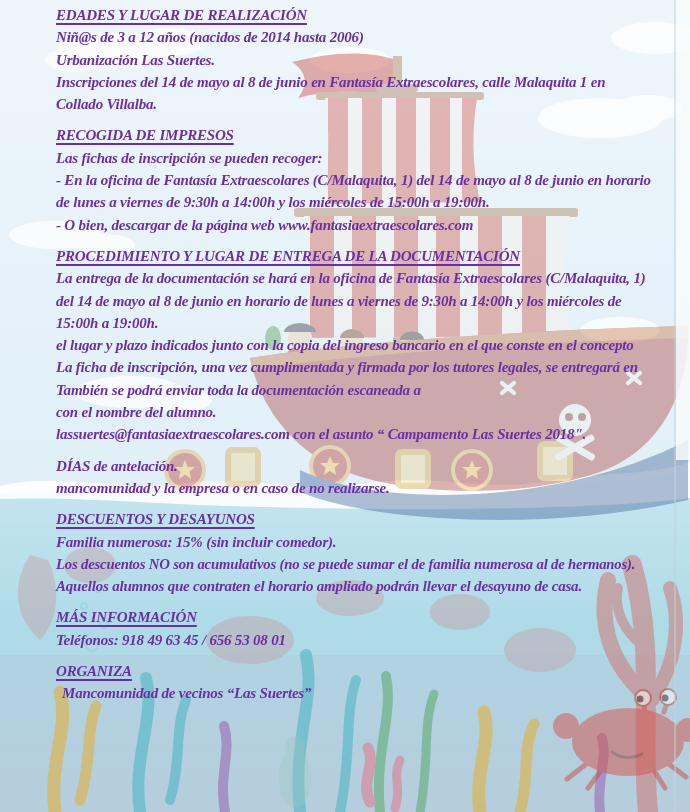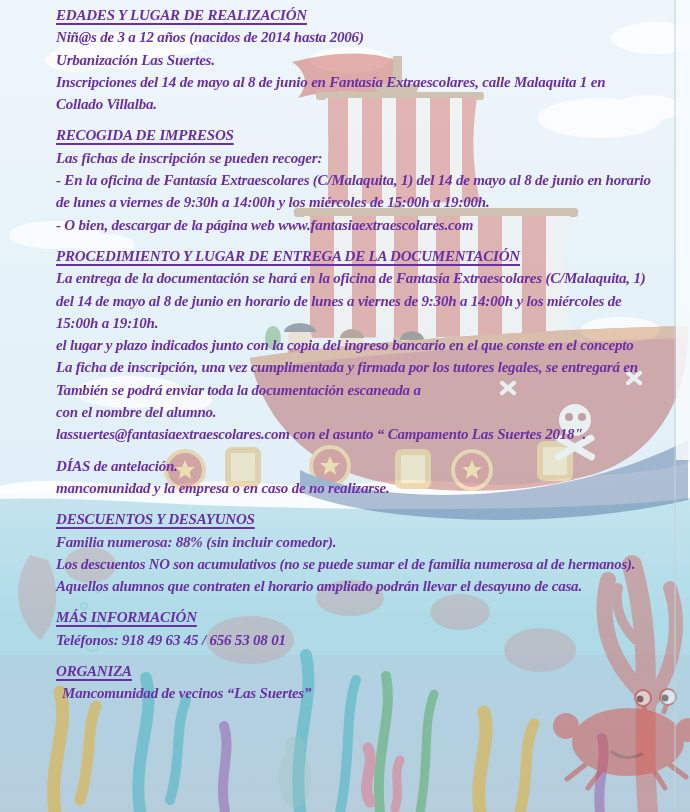--- a/index.html
+++ b/index.html
@@ -232,36 +232,36 @@
       <div class="line"><span class="fit">Las fichas de inscripción se pueden recoger:</span></div>
       <div class="line"><span class="fit">- En la oficina de Fantasía Extraescolares (C/Malaquita, 1) del 14 de mayo al 8 de junio en horario</span></div>
       <div class="line"><span class="fit">de lunes a viernes de 9:30h a 14:00h y los miércoles de 15:00h a 19:00h.</span></div>
       <div class="line"><span class="fit">- O bien, descargar de la página web www.fantasiaextraescolares.com</span></div>
     </section>
 
     <section>
       <div class="heading"><span class="fit">PROCEDIMIENTO Y LUGAR DE ENTREGA DE LA DOCUMENTACIÓN</span></div>
       <div class="line"><span class="fit">La entrega de la documentación se hará en la oficina de Fantasía Extraescolares (C/Malaquita, 1)</span></div>
       <div class="line"><span class="fit">del 14 de mayo al 8 de junio en horario de lunes a viernes de 9:30h a 14:00h y los miércoles de</span></div>
-      <div class="line"><span class="fit">15:00h a 19:10h.</span></div>
+      <div class="line"><span class="fit">15:00h a 19:00h.</span></div>
       <div class="line"><span class="fit" style="transform: scaleX(0.999422);">el lugar y plazo indicados junto con la copia del ingreso bancario en el que conste en el concepto</span></div>
       <div class="line"><span class="fit">La ficha de inscripción, una vez cumplimentada y firmada por los tutores legales, se entregará en</span></div>
       <div class="line"><span class="fit">También se podrá enviar toda la documentación escaneada a</span></div>
       <div class="line"><span class="fit">con el nombre del alumno.</span></div>
       <div class="line"><span class="fit">lassuertes@fantasiaextraescolares.com con el asunto “ Campamento Las Suertes 2018".</span></div>
     </section>
 
     <section>
       <div class="line"><span class="fit">DÍAS de antelación.</span></div>
       <div class="line"><span class="fit">mancomunidad y la empresa o en caso de no realizarse.</span></div>
     </section>
 
     <section>
       <div class="heading"><span class="fit">DESCUENTOS Y DESAYUNOS</span></div>
-      <div class="line"><span class="fit">Familia numerosa: 88% (sin incluir comedor).</span></div>
+      <div class="line"><span class="fit">Familia numerosa: 15% (sin incluir comedor).</span></div>
       <div class="line"><span class="fit" style="transform: scaleX(0.982179);">Los descuentos NO son acumulativos (no se puede sumar el de familia numerosa al de hermanos).</span></div>
       <div class="line"><span class="fit">Aquellos alumnos que contraten el horario ampliado podrán llevar el desayuno de casa.</span></div>
     </section>
 
     <section>
       <div class="heading"><span class="fit">MÁS INFORMACIÓN</span></div>
       <div class="line"><span class="fit">Teléfonos: 918 49 63 45 / 656 53 08 01</span></div>
     </section>
 
     <section>

